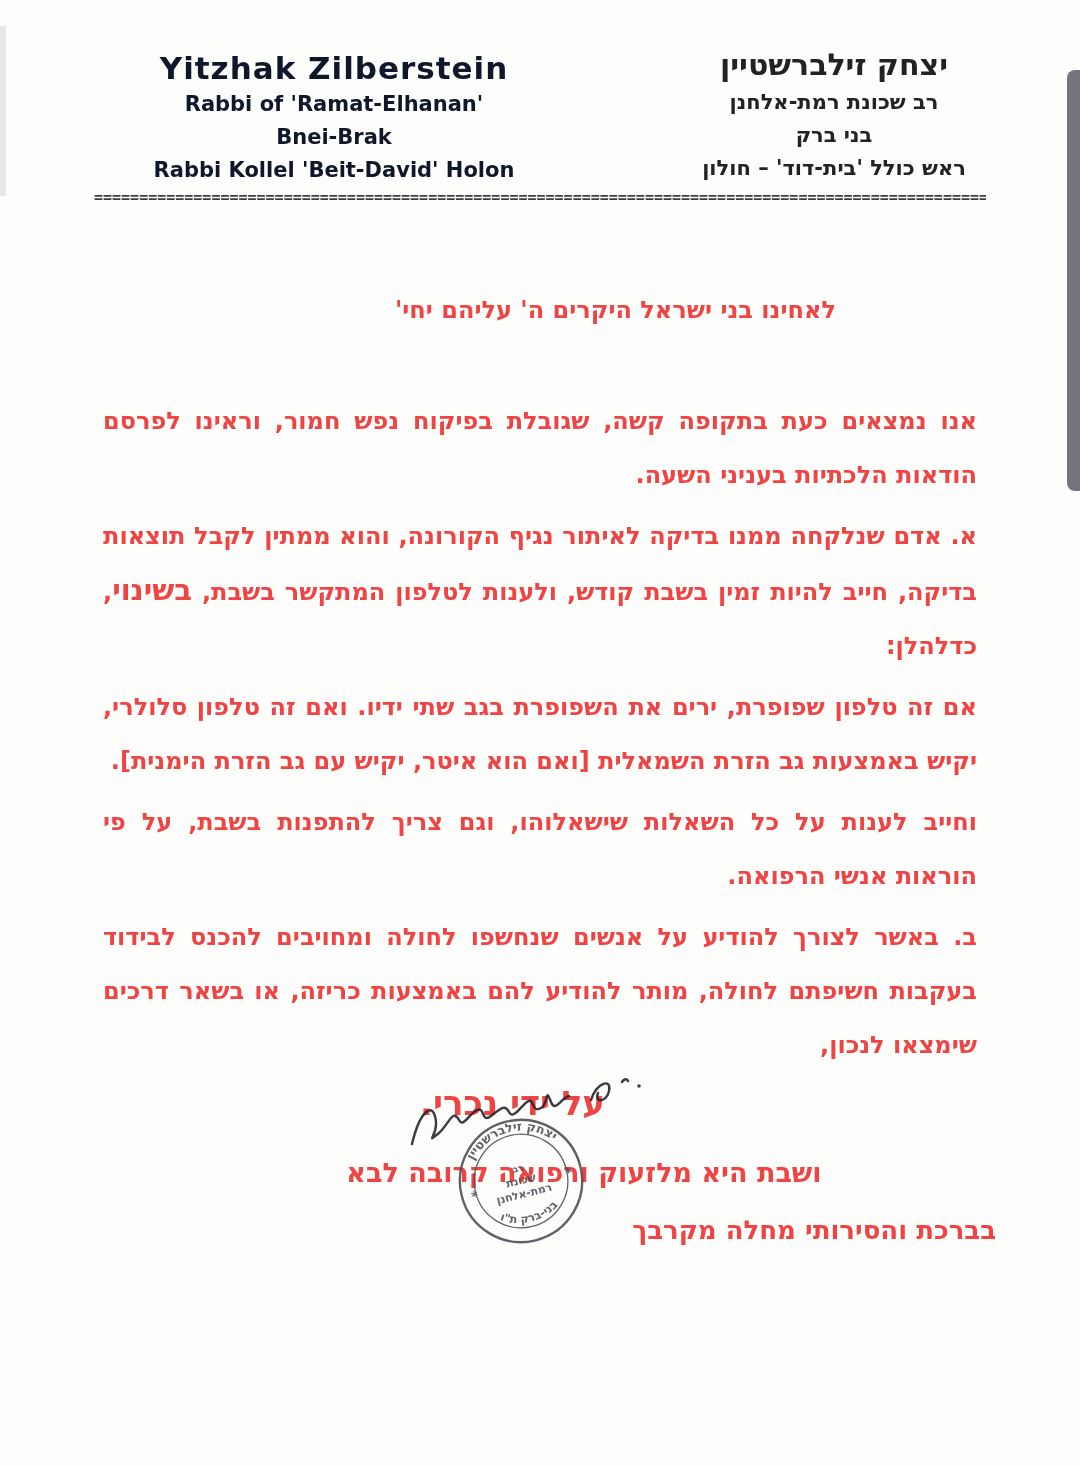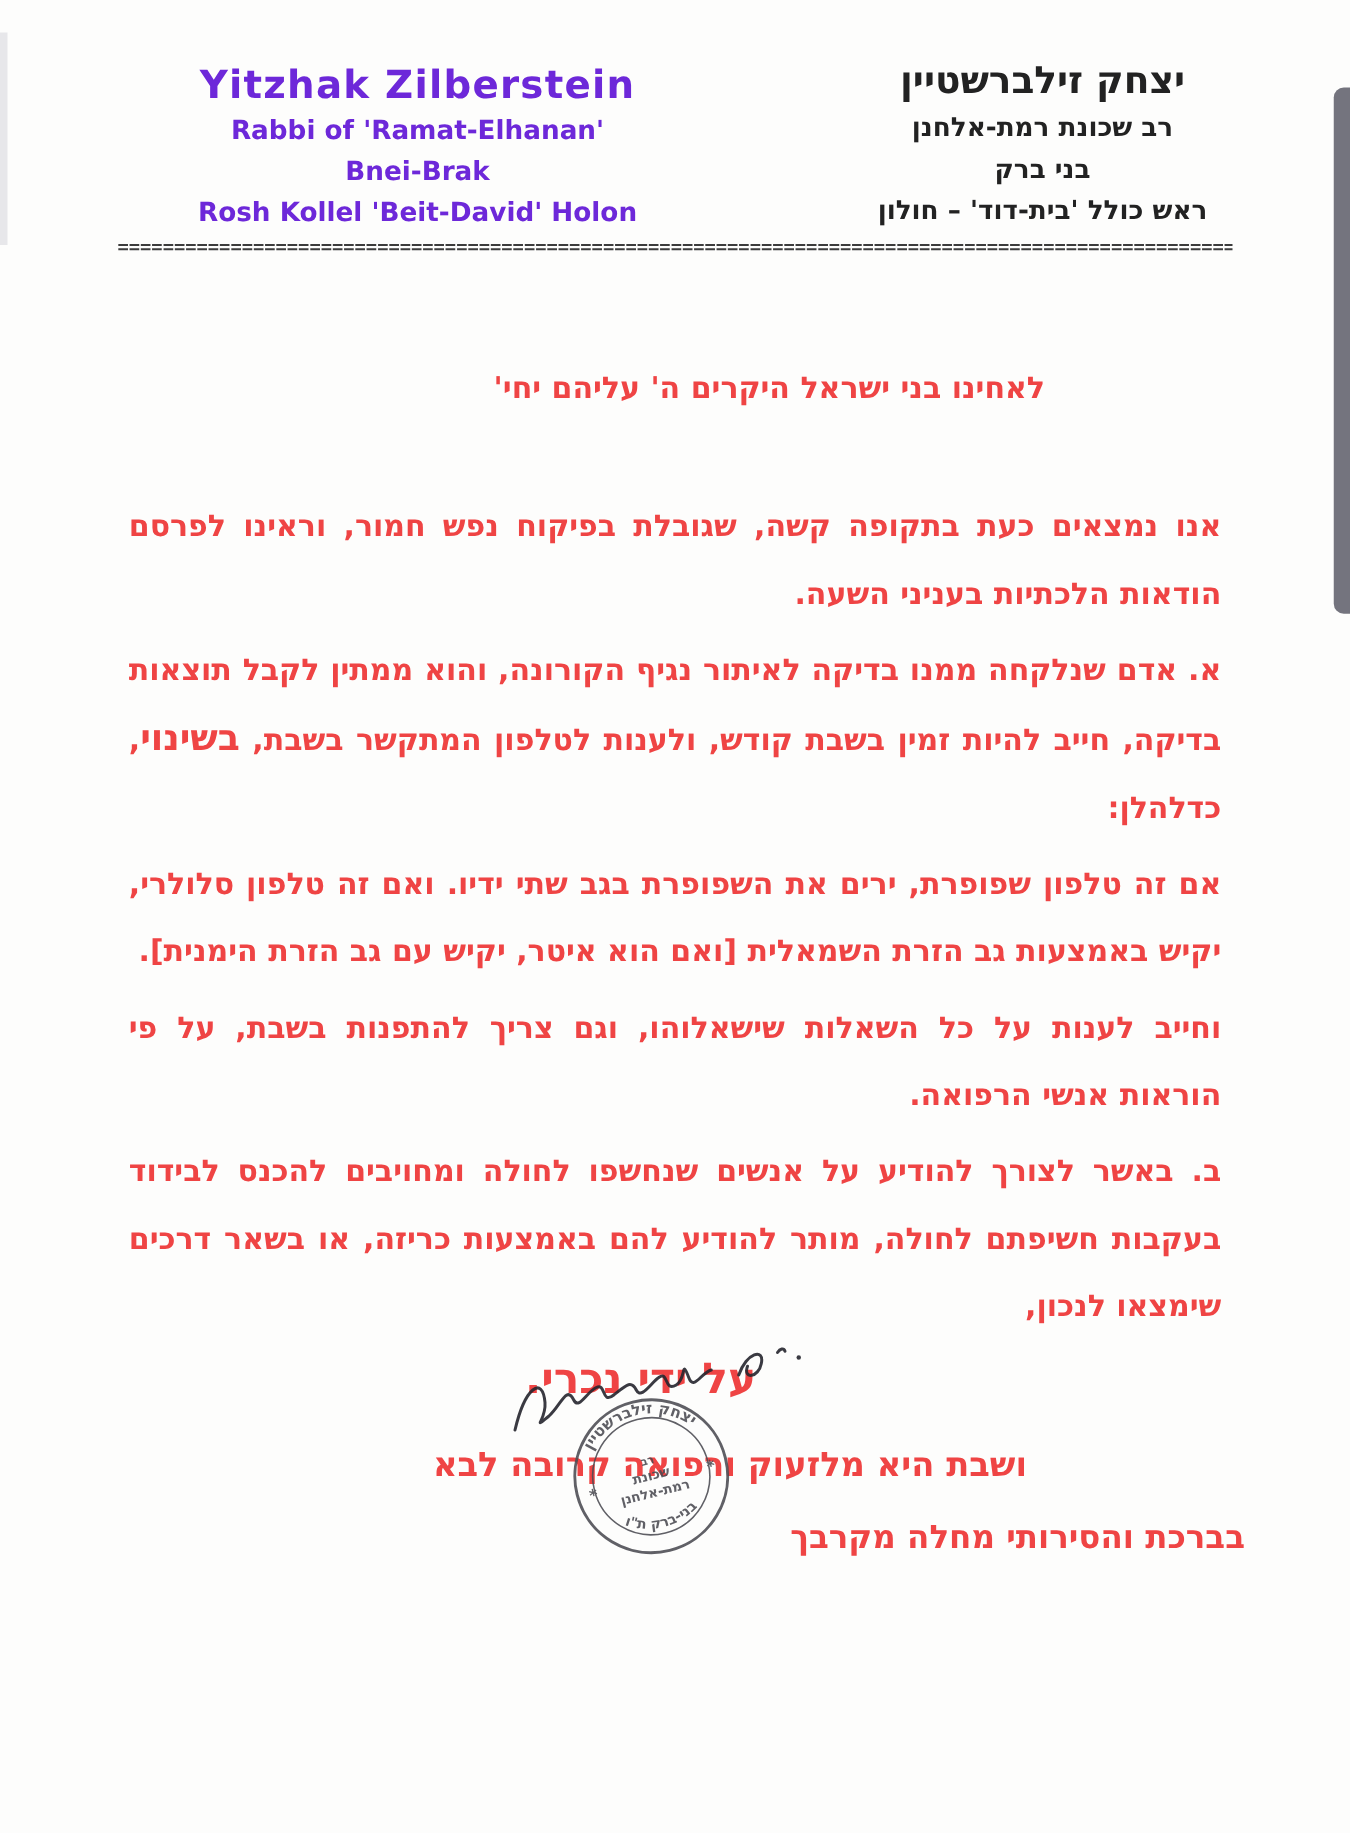--- a/index.html
+++ b/index.html
@@ -18,21 +18,21 @@
     background: #e7e7ea;
   }
   
   .scrollbar-thumb {
     position: absolute; right: 0; top: 70px; width: 13px; height: 421px;
     border-radius: 8px 0 0 8px;
   }
   
   .header-en {
     position: absolute; left: 138px; top: 48px; width: 392px;
-    text-align: center; font-weight: 700; color: #6d28d9;
+    text-align: center; font-weight: 700; color: #0f172a;
   }
   .header-en .name { font-size: 31px; letter-spacing: 1px; line-height: 40px; }
   .header-en .sub  { font-size: 21px; line-height: 33px; }
   .header-he {
     position: absolute; left: 656px; top: 44px; width: 356px;
     text-align: center; font-weight: 700; color: #222; direction: rtl;
   }
   .header-he .name { font-size: 30px; line-height: 42px; }
   .header-he .sub  { font-size: 21px; line-height: 33px; }
   .divider {
@@ -70,21 +70,21 @@
 <body>
 
 <div class="page">
 
   <div class="scan-edge"></div>
 
   <div class="header-en">
     <div class="name">Yitzhak  Zilberstein</div>
     <div class="sub">Rabbi of 'Ramat-Elhanan'</div>
     <div class="sub">Bnei-Brak</div>
-    <div class="sub">Rosh Kollel 'Beit-David' Holon</div>
+    <div class="sub">Rabbi Kollel 'Beit-David' Holon</div>
   </div>
 
   <div class="header-he">
     <div class="name">יצחק זילברשטיין</div>
     <div class="sub">רב שכונת רמת-אלחנן</div>
     <div class="sub">בני ברק</div>
     <div class="sub">ראש כולל 'בית-דוד' – חולון</div>
   </div>
 
   <div class="divider">======================================================================================================================================================</div>

